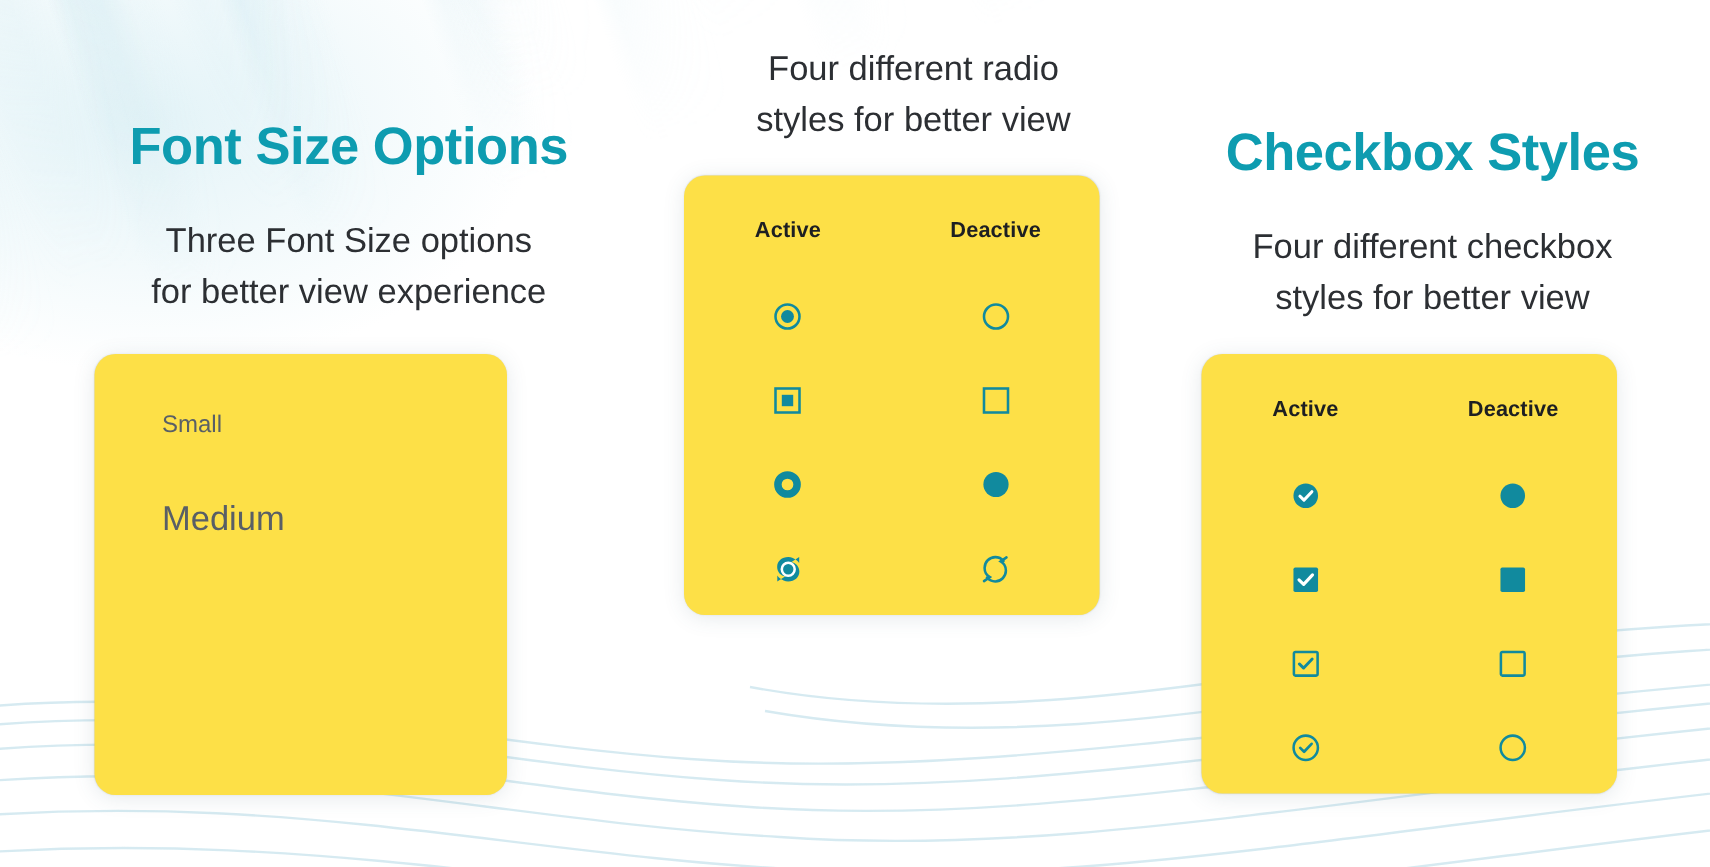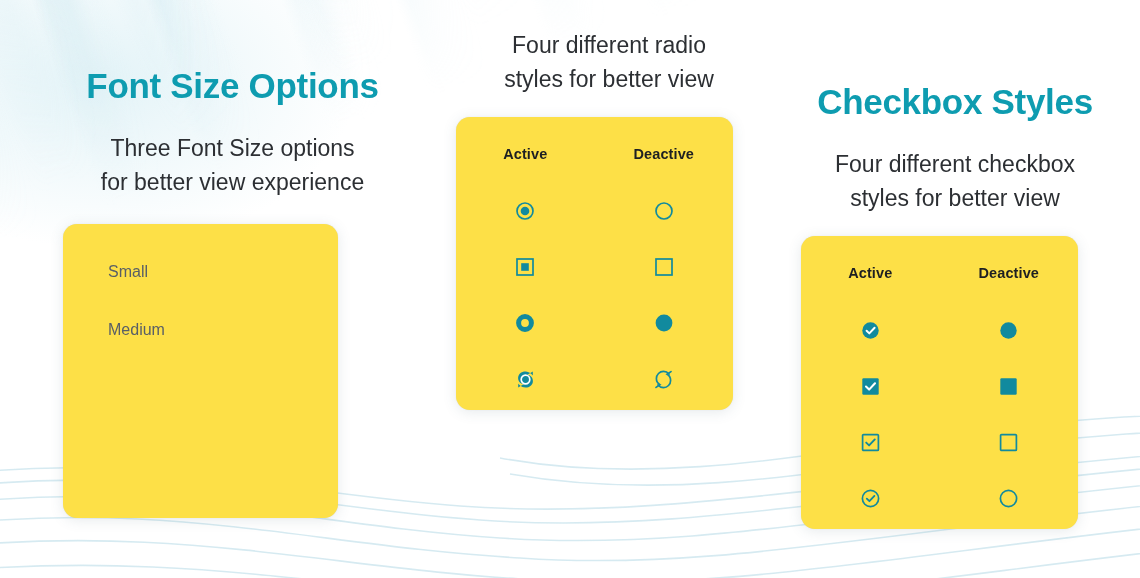--- a/index.html
+++ b/index.html
@@ -76,21 +76,21 @@
   }
   .columns {
     display: flex;
     padding-left: 40px;
     padding-right: 23px;
     box-sizing: border-box;
   }
   .column {
     box-sizing: border-box;
   }
-  .col-0 { width: 385px; }
+  .col-0 { width: 385px; margin-top: 12px; }
   .col-1 { width: 368px; }
   .col-2 { width: 324px; margin-top: 16px; }
 
   .col-head { text-align: center; }
   .col-0 .col-head { padding-left: 0px; }
 
   h1.heading {
     margin: 0;
     padding-top: 68px;
     font-size: 35px;
@@ -193,21 +193,21 @@
   <div class="columns">
 
     <div class="column col-0">
       <div class="col-head">
         <h1 class="heading">Font Size Options</h1>
         <p class="subtitle">Three Font Size options
 for better view experience</p>
       </div>
       <div class="card card-fontsize">
         <div class="fs-item fs-0" style="font-size: 16px;">Small</div>
-        <div class="fs-item fs-1" style="font-size: 16px;">Medium</div>
+        <div class="fs-item fs-1" style="font-size: 23px;">Medium</div>
       </div>
     </div>
 
     <div class="column col-1">
       <div class="col-head">
         <p class="subtitle">Four different radio
 styles for better view</p>
       </div>
       <div class="card card-grid card-radio">
         <div class="grid-head">

